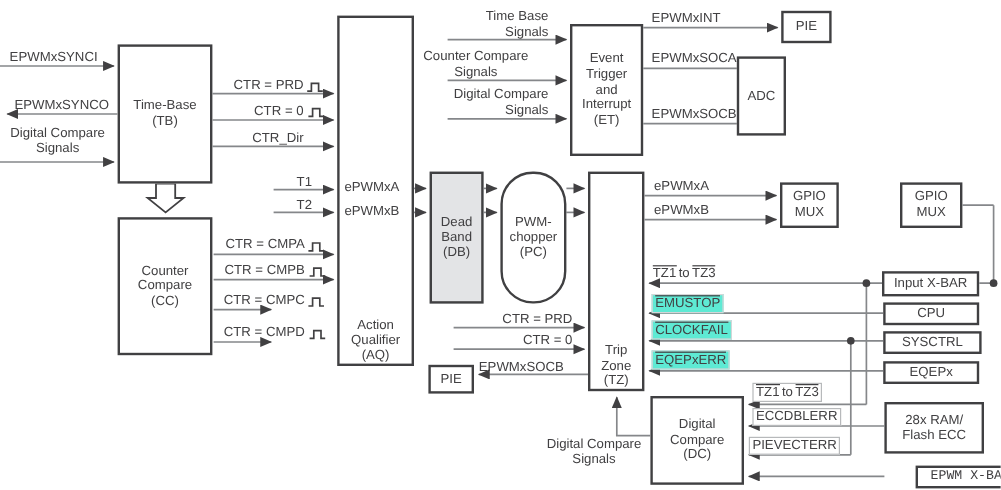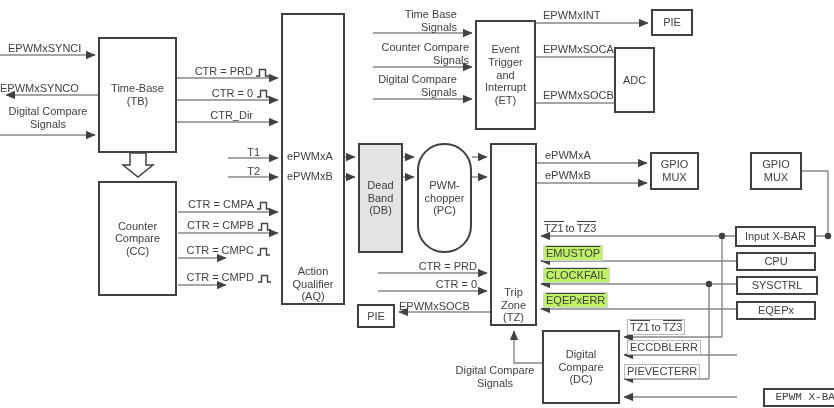--- a/index.html
+++ b/index.html
@@ -7,21 +7,21 @@
           font-family:"Liberation Sans",sans-serif;font-size:11px;line-height:1.15;color:#414042;}
   svg.wires{position:absolute;left:0;top:0;z-index:1;}
   .box{position:absolute;z-index:2;border:2.5px solid #404042;background:#fff;
        display:flex;align-items:center;justify-content:center;text-align:center;
        white-space:pre-line;box-sizing:border-box;}
   .box.topalign{align-items:flex-end;}
   .gray{background:#e3e4e6;}
   .lbl{position:absolute;z-index:3;white-space:pre-line;}
   .r{text-align:right;} .c{text-align:center;}
   .tag{background:#fff;border:1px solid #b7b9bb;padding:0 2px;z-index:3;}
-  .tagfaint{background:#bef264;border:1px solid #d4d5d7;padding:0 2px;z-index:3;}
+  .tagfaint{background:#5eead4;border:1px solid #d4d5d7;padding:0 2px;z-index:3;}
   .ovl{display:inline-block;border-top:1.2px solid #414042;line-height:1.1;}
   .sp{margin:0 2px;}
 </style>
 </head>
 <body>
 
 <div id="canvas">
 
   <svg class="wires" width="834" height="408" viewBox="0 0 834 408">
     <defs>
@@ -119,41 +119,43 @@
   <div class="box" style="left:651px;top:9px;width:42px;height:27px;"><span>PIE</span></div>
   <div class="box" style="left:614px;top:47px;width:41px;height:66px;"><span>ADC</span></div>
   <div class="box" style="left:650px;top:152px;width:49px;height:38px;"><span>GPIO
 MUX</span></div>
   <div class="box" style="left:750px;top:152px;width:52px;height:38px;"><span>GPIO
 MUX</span></div>
   <div class="box" style="left:735px;top:226px;width:81px;height:21px;"><span>Input X-BAR</span></div>
   <div class="box" style="left:736px;top:252px;width:80px;height:19px;"><span>CPU</span></div>
   <div class="box" style="left:736px;top:276px;width:82px;height:19px;"><span>SYSCTRL</span></div>
   <div class="box" style="left:736px;top:301px;width:80px;height:19px;"><span>EQEPx</span></div>
+  <div class="box" style="left:737px;top:335px;width:83px;height:43px;"><span>28x RAM/
+Flash ECC</span></div>
   <div class="box" style="left:763px;top:388px;width:91px;height:19px;font-family:Liberation Mono, monospace;"><span>EPWM X-BAR</span></div>
   <div class="box" style="left:357px;top:304px;width:38px;height:24px;"><span>PIE</span></div>
 
   <div class="lbl" style="left:8px;top:42px;">EPWMxSYNCI</div>
-  <div class="lbl" style="left:0;top:82px;">EPWMxSYNCO</div>
+  <div class="lbl" style="left:12px;top:82px;">EPWMxSYNCO</div>
   <div class="lbl c" style="left:0px;top:105px;width:96px;">Digital Compare
 Signals</div>
 
   <div class="lbl r" style="left:181px;top:65px;width:72px;">CTR = PRD</div>
   <div class="lbl r" style="left:193px;top:87px;width:60px;">CTR = 0</div>
   <div class="lbl r" style="left:181px;top:109px;width:72px;">CTR_Dir</div>
   <div class="lbl r" style="left:234px;top:146px;width:26px;">T1</div>
   <div class="lbl r" style="left:234px;top:165px;width:26px;">T2</div>
   <div class="lbl r" style="left:178px;top:198px;width:76px;">CTR = CMPA</div>
   <div class="lbl r" style="left:178px;top:219px;width:76px;">CTR = CMPB</div>
   <div class="lbl r" style="left:178px;top:244px;width:76px;">CTR = CMPC</div>
   <div class="lbl r" style="left:178px;top:271px;width:76px;">CTR = CMPD</div>
 
   <div class="lbl r" style="left:385px;top:8px;width:72px;">Time Base
 Signals</div>
-  <div class="lbl r" style="left:364px;top:41px;width:105px;">Counter Compare
+  <div class="lbl r" style="left:344px;top:41px;width:105px;text-align:center;">Counter Compare
 Signals</div>
   <div class="lbl r" style="left:363px;top:73px;width:94px;">Digital Compare
 Signals</div>
 
   <div class="lbl" style="left:543px;top:9px;">EPWMxINT</div>
   <div class="lbl" style="left:543px;top:43px;">EPWMxSOCA</div>
   <div class="lbl" style="left:543px;top:89px;">EPWMxSOCB</div>
 
   <div class="lbl" style="left:545px;top:149px;">ePWMxA</div>
   <div class="lbl" style="left:545px;top:169px;">ePWMxB</div>

